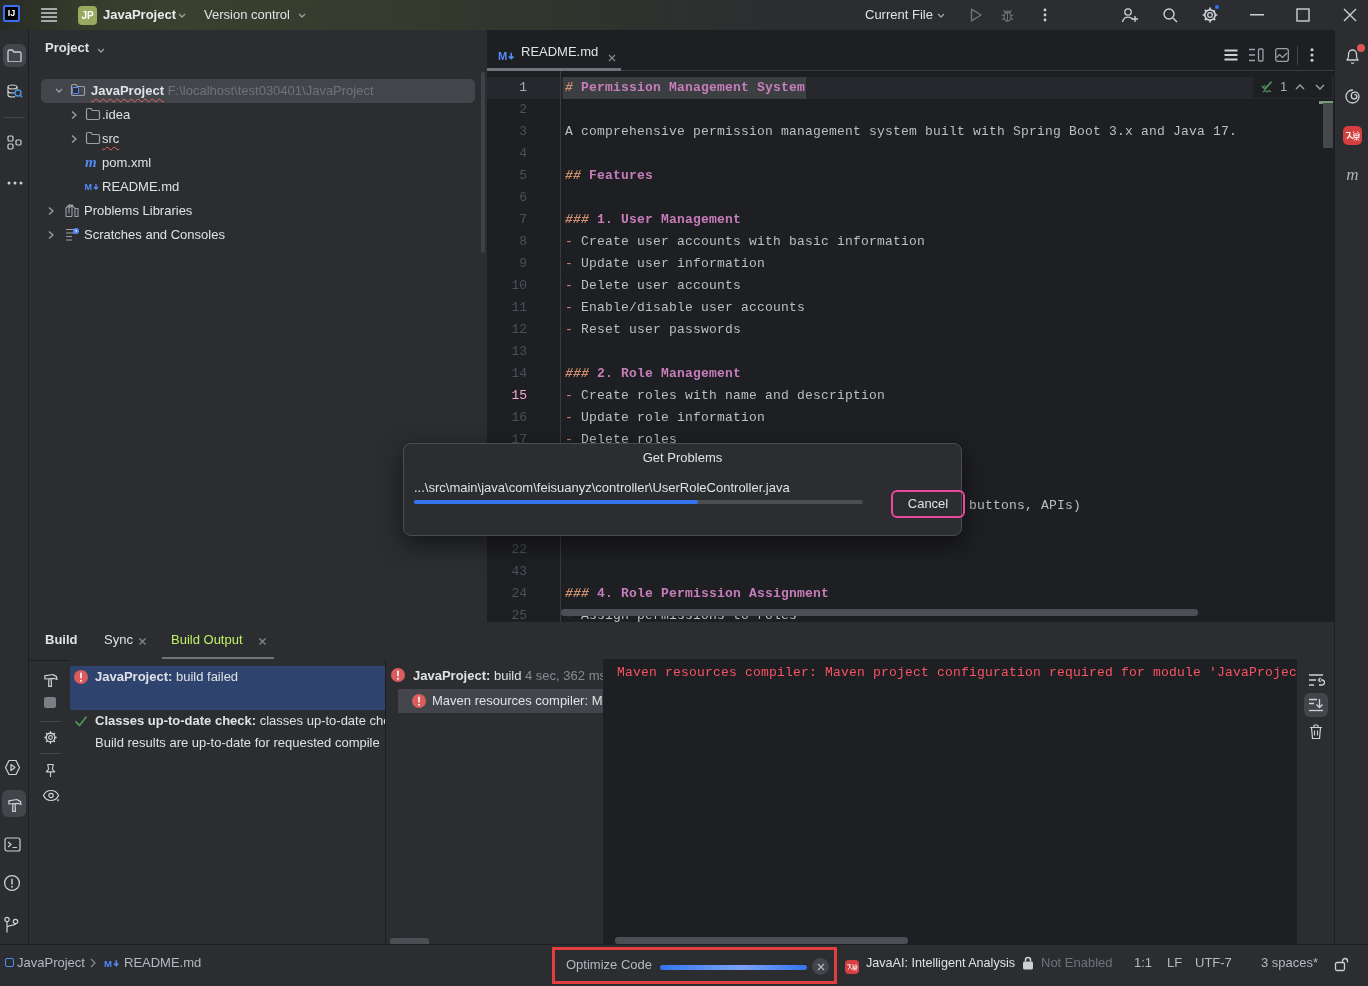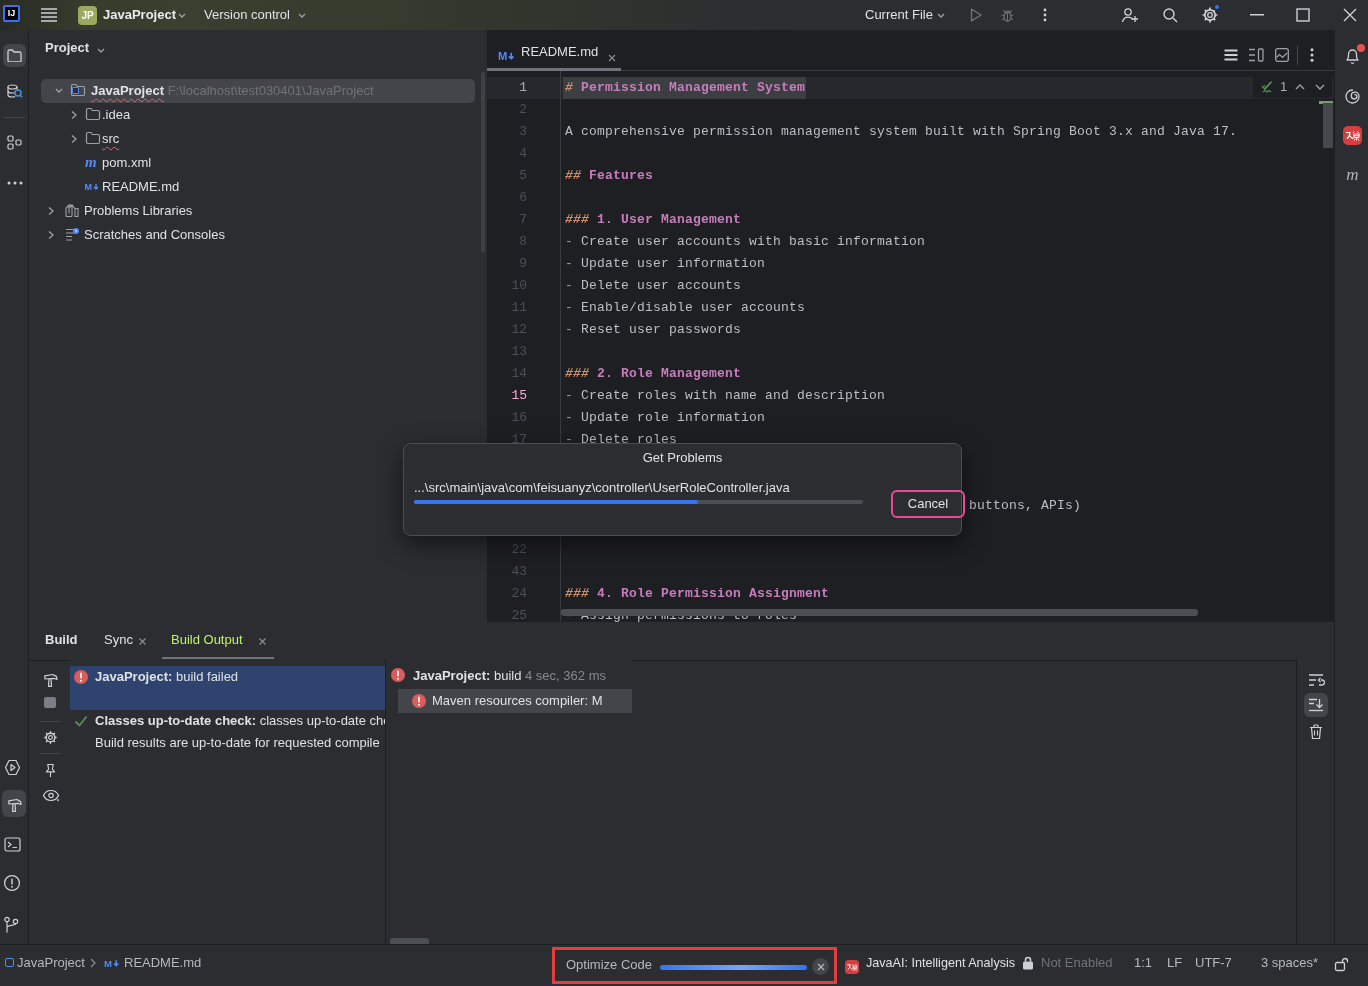--- a/index.html
+++ b/index.html
@@ -411,20 +411,24 @@
           <svg width="16" height="16" viewBox="0 0 16 16">
             <circle cx="8" cy="8" r="7" fill="#db5c5c"></circle>
             <rect x="7.2" y="3.5" width="1.6" height="6" rx="0.8" fill="#fff"></rect>
             <circle cx="8" cy="11.7" r="1" fill="#fff"></circle>
           </svg>
         </div>
       <div class="abs" style="left:46px; top:31px; height:18px; line-height:22px; white-space:nowrap;">Maven resources compiler: M</div>
       <div class="abs" style="left:4px; top:279px; width:39px; height:7px; background:#4b4e53; border-radius:3px;"></div>
     </div>
 
+    <div class="abs" style="left:574px; top:37px; width:693px; height:285px; background:#1e1f22; overflow:hidden;">
+      <div class="code abs" style="left:14px; top:6px; color:#f75464;">Maven resources compiler: Maven project configuration required for module 'JavaProjec</div>
+      <div class="abs" style="left:12px; top:278px; width:293px; height:7px; background:#4b4e53; border-radius:3px;"></div>
+    </div>
 
     <div class="abs" style="left:1267px; top:37px; width:38px; height:285px; background:#2b2d30; border-left:1px solid #1e1f22;">
       <svg class="ico" style="left:10px;top:13px;" width="18" height="16" viewBox="0 0 18 16">
         <path d="M2 3h14M2 8h7M2 13h5" stroke="#ced0d6" stroke-width="1.3"></path>
         <path d="M12 13h3a2.5 2.5 0 000-5h-1" stroke="#ced0d6" stroke-width="1.3" fill="none"></path>
         <path d="M13.5 6l-2 2 2 2" stroke="#ced0d6" stroke-width="1.3" fill="none"></path>
       </svg>
       <div class="abs" style="left:7px; top:34px; width:24px; height:24px; background:#43454a; border-radius:6px;"></div>
       <svg class="ico" style="left:10px;top:38px;" width="18" height="16" viewBox="0 0 18 16">
         <path d="M2 2.5h8M2 6.5h5" stroke="#ced0d6" stroke-width="1.3"></path>

